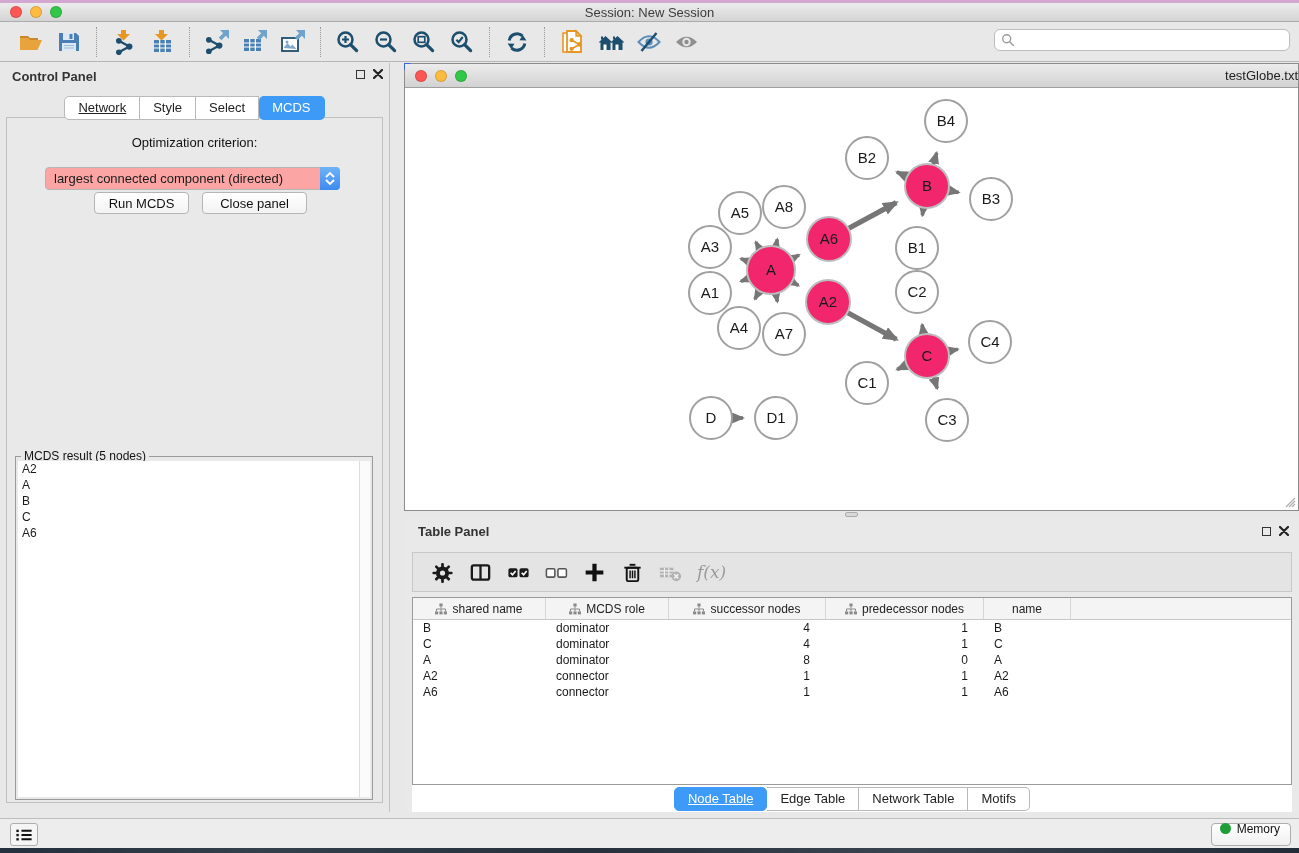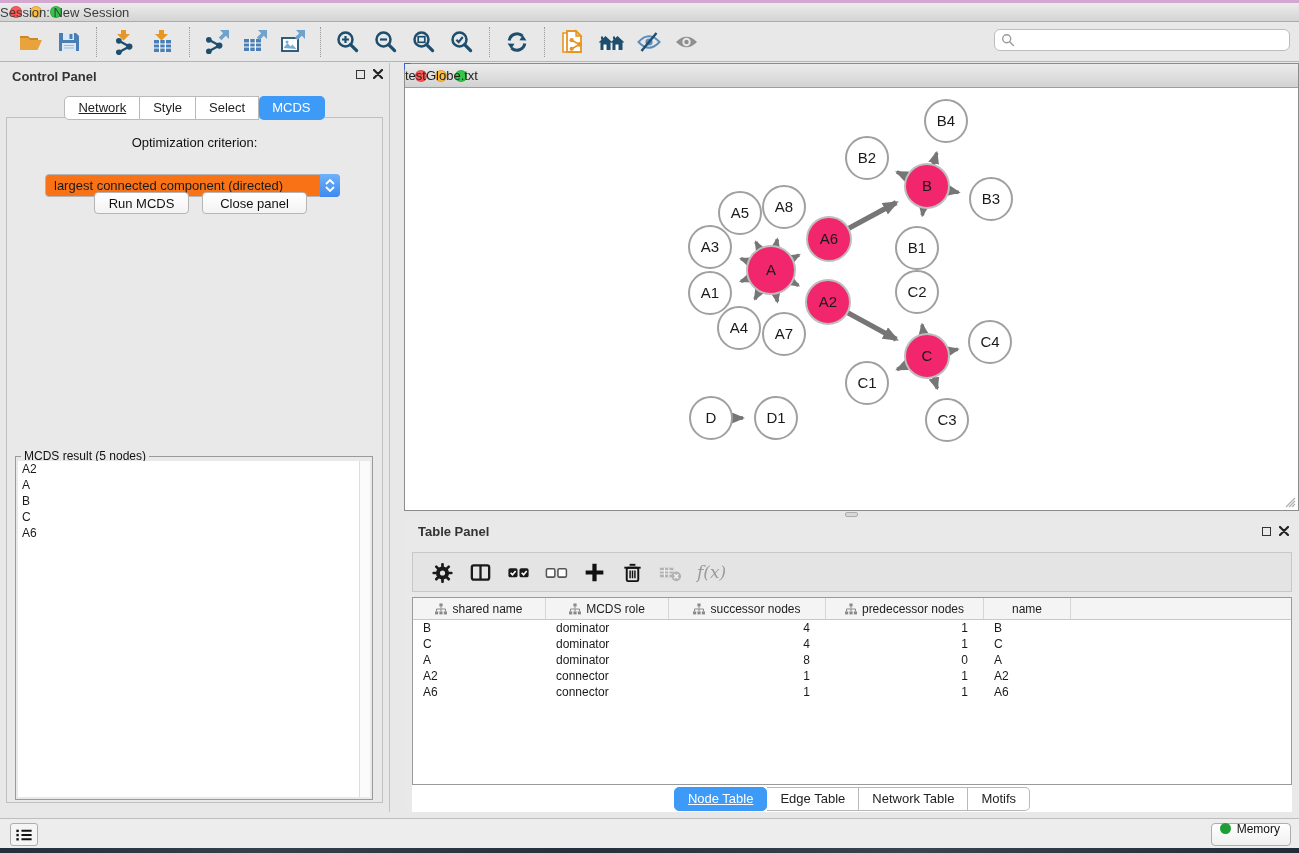--- a/index.html
+++ b/index.html
@@ -7,21 +7,21 @@
   .screen{position:relative;width:1299px;height:853px;background:#E8E8E8;
           font-family:"Liberation Sans","DejaVu Sans",sans-serif;color:#1a1a1a;overflow:hidden;}
   .abs{position:absolute;}
 
   
   .wall-top{left:0;top:0;width:1299px;height:3px;background:#d2a8d0;}
   .titlebar{left:0;top:3px;width:1299px;height:19px;background:linear-gradient(#ECECEC,#D4D4D4);
             border-bottom:1px solid #ABABAB;display:flex;align-items:center;}
   .tl{width:12px;height:12px;border-radius:50%;margin-left:8px;border:1px solid rgba(0,0,0,.15);}
   .tl.red{background:#FC5753;margin-left:10px}.tl.yel{background:#FDBC40}.tl.grn{background:#33C748}
-  .titlebar .title{position:absolute;left:0;right:0;text-align:left;font-size:13px;color:#3c3c3c;}
+  .titlebar .title{position:absolute;left:0;right:0;text-align:center;font-size:13px;color:#3c3c3c;}
 
   
   .toolbar{left:0;top:22px;width:1299px;height:40px;background:#E8E8E8;border-bottom:1px solid #B5B5B5;
            display:flex;align-items:center;padding-left:12px;}
   .tb-icon{width:34px;height:32px;display:flex;align-items:center;justify-content:center;cursor:default;margin:0 2px;}
   .tb-icon svg{width:26px;height:26px;}
   .tb-sep{width:1px;height:30px;margin:0 8px;border-left:1px dotted #9a9a9a;}
   .searchbox{position:absolute;right:9px;top:7px;width:296px;height:22px;background:#fff;border:1px solid #BDBDBD;
              border-radius:6px;display:flex;align-items:center;padding-left:6px;}
   .searchbox input{border:none;outline:none;flex:1;font-size:12px;background:transparent;font-family:inherit;}
@@ -36,40 +36,40 @@
 
   .seg-tabs{display:inline-flex;}
   .seg-tab{font-size:13px;padding:3px 13px 4px 13px;background:#fff;border:1px solid #B9B9B9;border-left:none;color:#222;}
   .seg-tab:first-child{border-left:1px solid #B9B9B9;border-radius:5px 0 0 5px;text-decoration:underline;}
   .seg-tab:last-child{border-radius:0 5px 5px 0;}
   .seg-tab.active{background:#3E9AF7;border-color:#3E9AF7;color:#fff;border-radius:5px;}
   .cp-tabs{position:absolute;left:0;right:0;top:33px;text-align:center;z-index:2;}
 
   .cp-content{position:absolute;left:6px;right:6px;top:54px;height:686px;background:#E9E9E9;border:1px solid #C0C0C0;}
   .opt-label{position:absolute;left:0;right:0;top:17px;text-align:center;font-size:13px;color:#111;}
-  .dropdown{position:absolute;left:38px;right:42px;top:56px;height:23px;background:#f97316;border:1px solid #B5B5B5;
+  .dropdown{position:absolute;left:38px;right:42px;top:49px;height:23px;background:#fca5a5;border:1px solid #B5B5B5;
             border-radius:4px;display:flex;align-items:center;font-size:13px;}
   .dropdown .dd-text{flex:1;padding-left:8px;white-space:nowrap;overflow:hidden;}
   .dd-stepper{width:20px;height:23px;margin:-1px -1px -1px 0;border-radius:0 4px 4px 0;
               background:linear-gradient(#6FB2F8,#3D8AF0);display:flex;flex-direction:column;align-items:center;justify-content:center;gap:1px;}
   .dd-stepper svg{display:block;}
   .btn{position:absolute;height:22px;background:linear-gradient(#FFFFFF,#F3F3F3);border:1px solid #B5B5B5;border-radius:4px;
        font-size:13px;display:flex;align-items:center;justify-content:center;color:#111;}
 
   .fieldset{position:absolute;left:8px;right:9px;top:338px;height:344px;border:1px solid #9a9a9a;}
   .fieldset .legend{position:absolute;top:-8px;left:5px;background:#E9E9E9;padding:0 3px;font-size:12px;color:#111;}
   .mcds-list{position:absolute;left:2px;right:2px;top:4px;bottom:2px;background:#fff;overflow:hidden;}
   .mcds-scroll{position:absolute;right:0;top:0;bottom:0;width:11px;background:#FBFBFB;border-left:1px solid #DDD;}
   .mcds-item{font-size:12px;line-height:16px;padding-left:4px;}
 
   
   .net-frame{left:404px;top:63px;width:895px;height:448px;background:#fff;border:1px solid #8C8C8C;}
   .net-titlebar{position:absolute;left:0;top:0;right:0;height:24px;background:linear-gradient(#ECECEC,#D2D2D2);
                 border-bottom:1px solid #9E9E9E;display:flex;align-items:center;}
-  .net-titlebar .title{position:absolute;left:0;right:0;text-align:left;font-size:13px;color:#222;}
+  .net-titlebar .title{position:absolute;left:0;right:0;text-align:right;font-size:13px;color:#222;}
   .net-corner{position:absolute;left:-1px;top:-1px;width:0;height:0;border-top:7px solid #3B62D6;border-right:7px solid transparent;}
   .net-canvas{position:absolute;left:0;top:25px;right:0;bottom:0;background:#fff;}
   .net-grip{position:absolute;right:2px;bottom:2px;}
 
   .h-divider-thumb{left:845px;top:512px;width:13px;height:5px;background:#D8D8D8;border:1px solid #ADADAD;border-radius:2px;}
 
   
   .table-panel{left:404px;top:518px;width:895px;height:294px;background:#E9E9E9;}
   .tp-toolbar{position:absolute;left:8px;right:7px;top:34px;height:40px;background:#E4E4E4;border:1px solid #C8C8C8;
               display:flex;align-items:center;padding-left:10px;}

